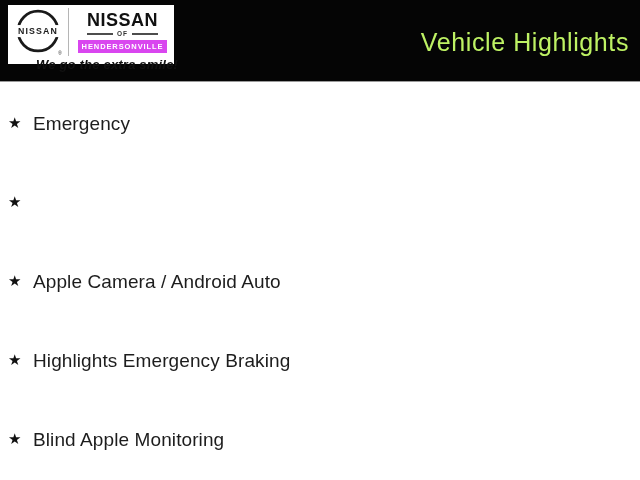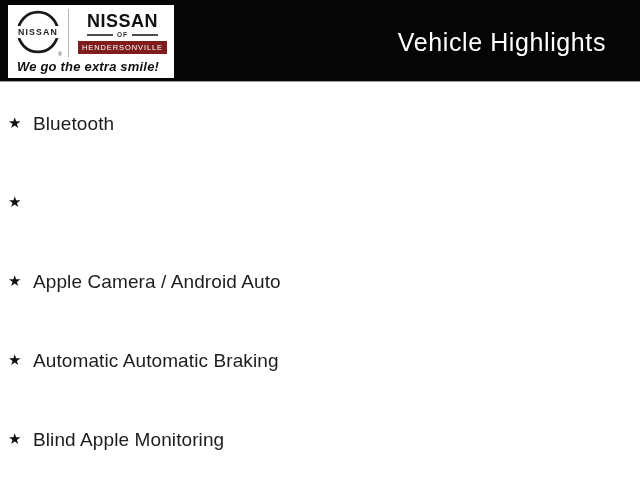--- a/index.html
+++ b/index.html
@@ -14,36 +14,36 @@
 
   
   .topbar {
     position: relative;
     height: 81px;
     background: #050505;
     border-bottom: 1px solid #9a9a9a;
   }
   .title {
     position: absolute;
-    right: 34px;
+    right: 11px;
     top: 28px;
-    color: #ffffff;
+    color: #bef264;
     font-size: 25px;
     font-weight: 400;
     letter-spacing: 0.6px;
     white-space: nowrap;
   }
 
   
   .logo-box {
     position: absolute;
     left: 8px;
     top: 5px;
     width: 166px;
-    height: 73px;
+    height: 59px;
     background: #ffffff;
     display: flex;
     flex-direction: column;
     box-sizing: border-box;
   }
   .logo-top {
     flex: 1;
     display: flex;
     align-items: center;
     padding: 2px 4px 0 2px;
@@ -89,37 +89,38 @@
   }
   .of-label {
     font-size: 6.5px;
     font-weight: bold;
     letter-spacing: 1px;
     color: #333333;
     line-height: 1;
   }
   .dash { width: 26px; height: 2px; background: #4d4d4d; }
   .banner {
-    background: #7f1d1d;
+    background: #d946ef;
     color: #ffffff;
     font-size: 7.5px;
-    font-weight: normal;
+    font-weight: bold;
     letter-spacing: 0.9px;
     padding: 3px 4px;
     line-height: 1;
     white-space: nowrap;
   }
   .tagline {
     font-weight: bold;
     font-style: italic;
     font-size: 13px;
     color: #111111;
     padding: 0 0 4px 9px;
     letter-spacing: 0.2px;
     white-space: nowrap;
+    margin-left: 19px;
   }
 
   
   .features {
     list-style: none;
     margin: 0;
     padding: 2px 0 0 0;
   }
   .feature {
     height: 79px;
@@ -172,32 +173,32 @@
 
       <div class="tagline">We go the extra smile!</div>
     </div>
 
     <div class="title">Vehicle Highlights</div>
   </header>
 
   <ul class="features">
     <li class="feature">
       <span class="star">★</span>
-      <span class="label">Bluetooth</span>
+      <span class="label">Emergency</span>
     </li>
     <li class="feature">
       <span class="star">★</span>
     </li>
     <li class="feature">
       <span class="star">★</span>
       <span class="label">Apple Camera / Android Auto</span>
     </li>
     <li class="feature">
       <span class="star">★</span>
-      <span class="label">Automatic Automatic Braking</span>
+      <span class="label">Highlights Emergency Braking</span>
     </li>
     <li class="feature">
       <span class="star">★</span>
       <span class="label">Blind Apple Monitoring</span>
     </li>
   </ul>
 
 </div>
 
 </body></html>

